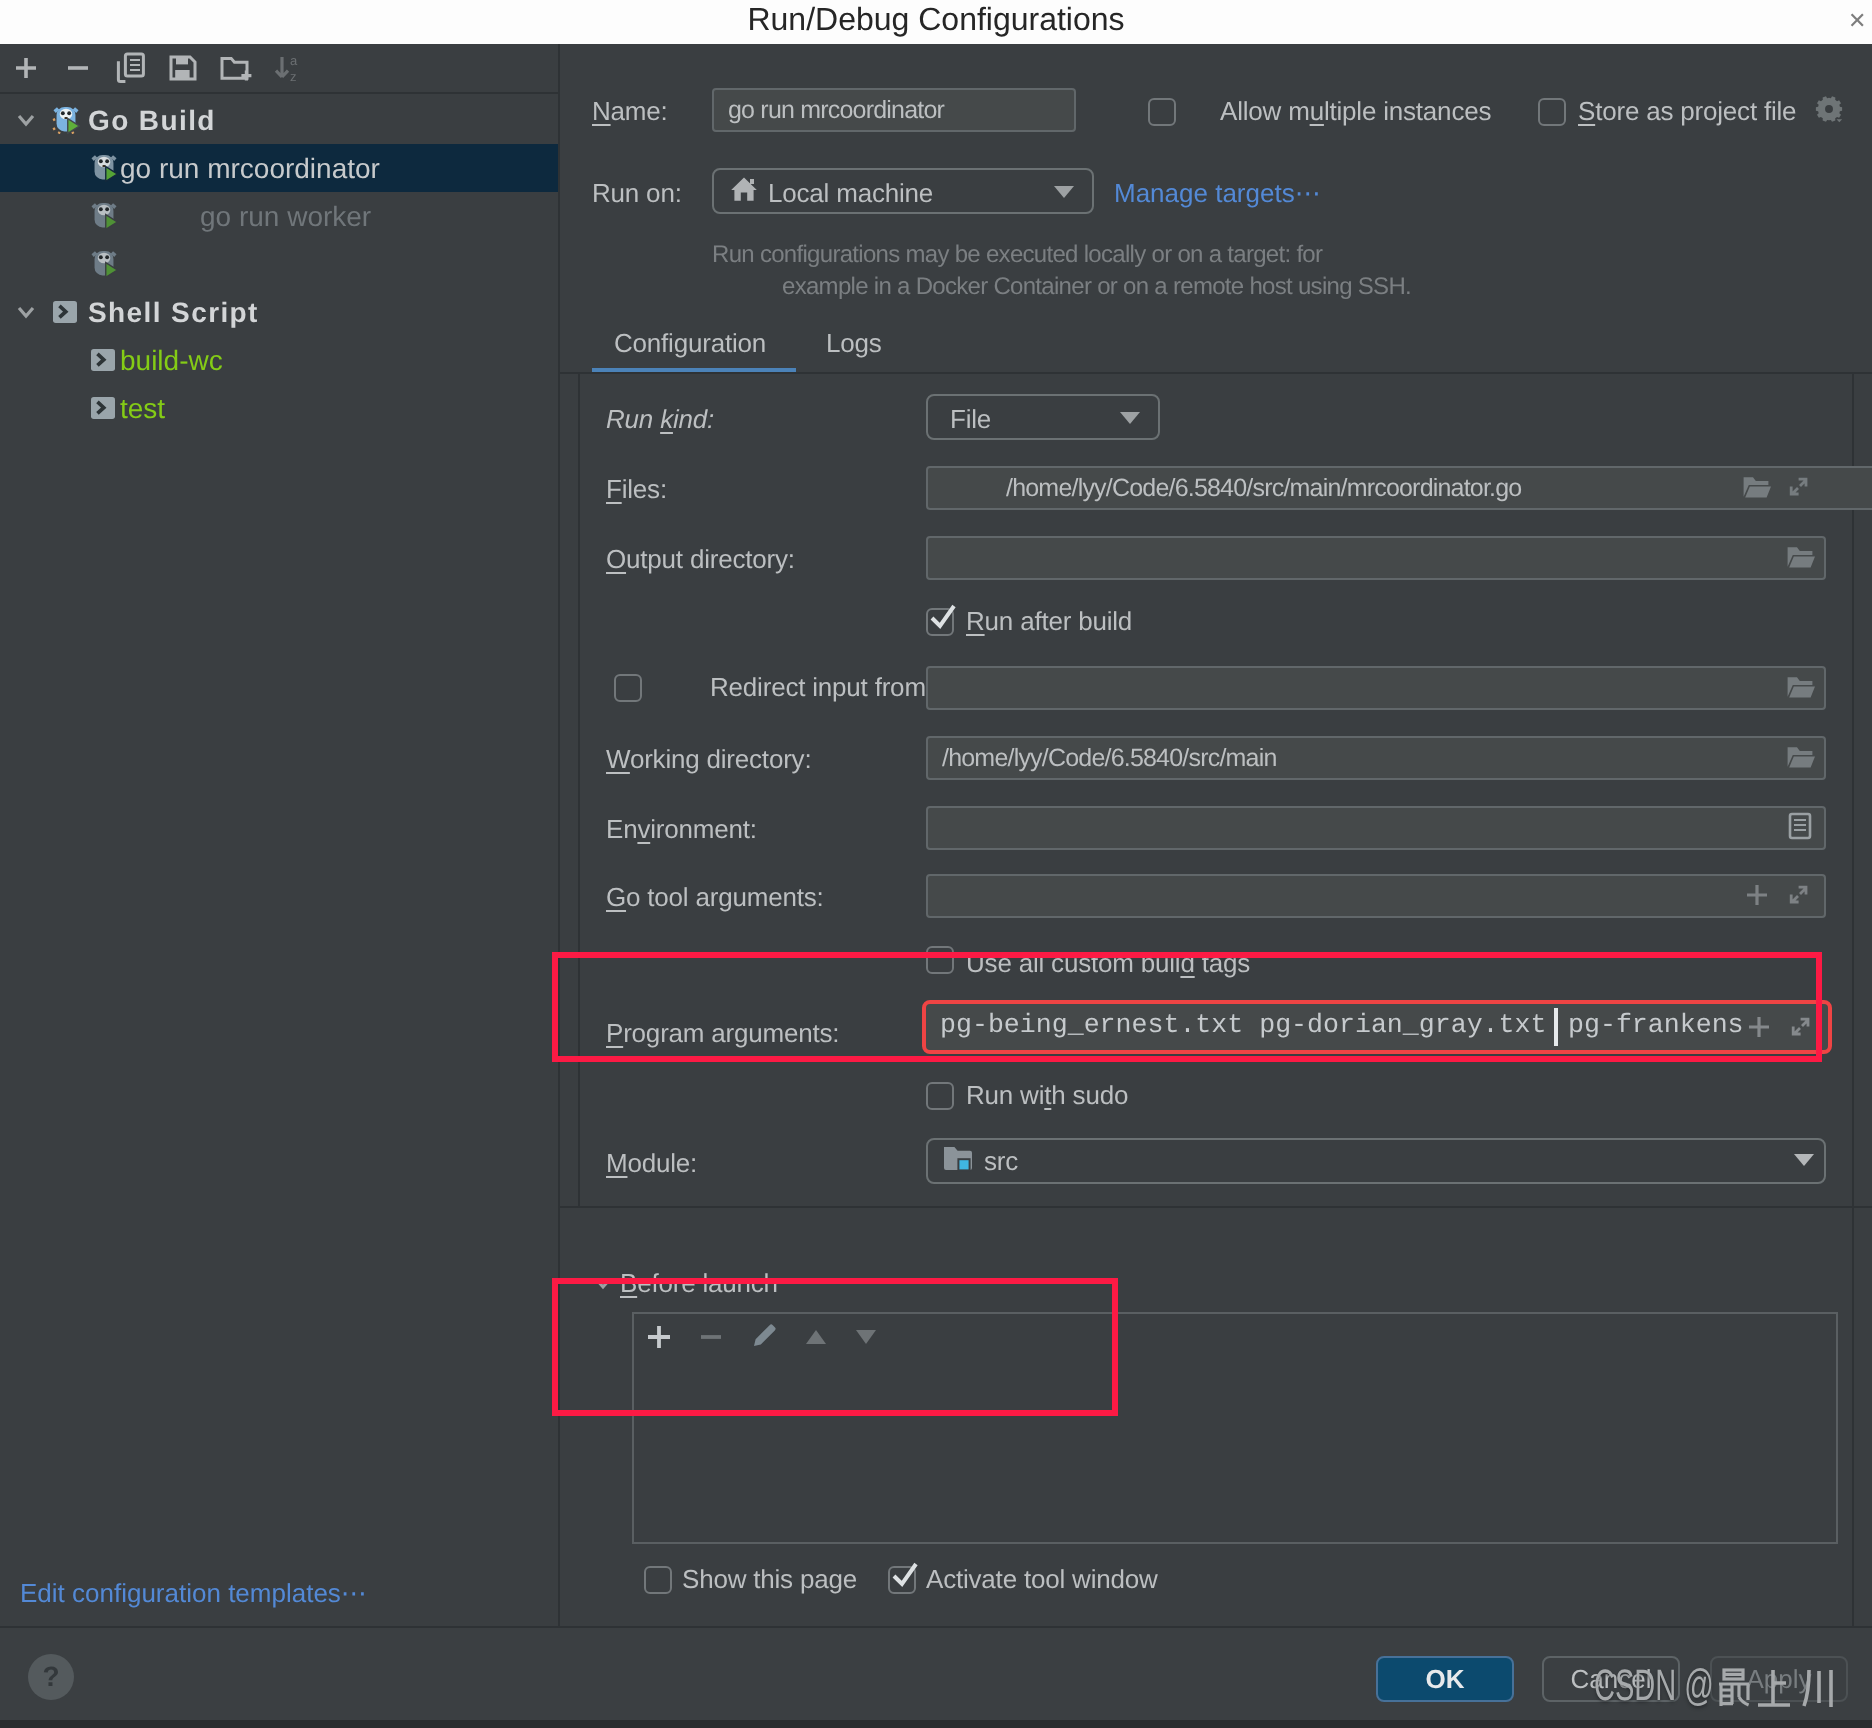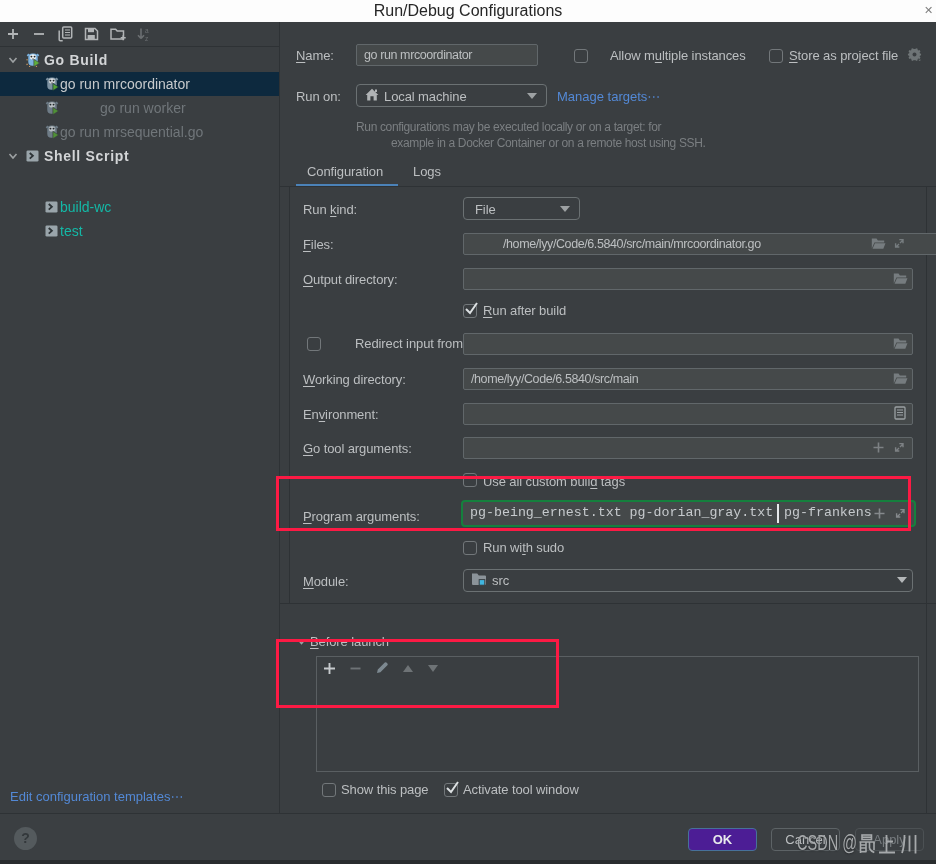--- a/index.html
+++ b/index.html
@@ -11,21 +11,21 @@
   #titlebar{left:0;top:0;width:936px;height:22px;background:#fdfdfd;}
   #title{left:0;top:2px;width:936px;text-align:center;color:#262626;font-size:16px;}
   #close{left:924px;top:4px;width:14px;height:14px;color:#7d7d7d;font-size:11px;}
   
   #leftsep{left:279px;top:22px;width:1px;height:791px;background:#2e3235;}
   #ltoolsep{left:0;top:46px;width:279px;height:1px;background:#2e3235;}
   .trow{position:absolute;left:0;width:279px;height:24px;line-height:24px;white-space:nowrap;font-size:14px;}
   .tsel{background:#0d293e;}
   .tbold{font-weight:bold;color:#d3d5d7;letter-spacing:0.7px;}
   .tdim{color:#70767a;}
-  .tnorm{color:#14b8a6;margin-top:27px;}
+  .tnorm{color:#84cc16;}
   .chev{position:absolute;top:7px;width:10px;height:10px;}
   
   .lbl{position:absolute;white-space:nowrap;color:#bcbfc1;letter-spacing:-0.1px;}
   .hint{position:absolute;white-space:nowrap;color:#7b7f82;font-size:12px;letter-spacing:-0.35px;}
   .tf{position:absolute;background:#45494a;border:1px solid #61676a;border-radius:2px;height:20px;
       line-height:20px;white-space:nowrap;overflow:hidden;padding-left:7px;color:#bcbfc1;font-size:12.5px;letter-spacing:-0.4px;}
   .combo{position:absolute;background:#3a3e41;border:1px solid #6b7173;border-radius:4px;height:21px;
       line-height:21px;white-space:nowrap;}
   .cb{position:absolute;width:12px;height:12px;border:1.6px solid #72777a;border-radius:3px;background:transparent;}
   .darr{position:absolute;width:0;height:0;border-left:5.5px solid transparent;border-right:5.5px solid transparent;border-top:6.5px solid #9da1a3;}
@@ -113,21 +113,20 @@
 </div>
 <div class="trow tdim" style="top:120px;">
   <svg class="icon" style="left:45px;top:4px;" width="14" height="15" viewBox="0 0 16 17">
     <path d="M3.5 2.5l-2 1.8M12.5 2.5l2 1.8" stroke="#6e7c87" stroke-width="2"></path>
     <rect x="2.6" y="1.6" width="10.8" height="14" rx="4.6" fill="#6e7c87"></rect>
     <ellipse cx="8" cy="5.6" rx="3.6" ry="3" fill="#b9bfc3"></ellipse>
     <circle cx="6.2" cy="5.2" r="1.1" fill="#23282b"></circle>
       <circle cx="9.8" cy="5.2" r="1.1" fill="#23282b"></circle>
     <path d="M9 8.3l6.6 4.2L9 16.7z" fill="#4f9136" stroke="#3a3e41" stroke-width="0.8"></path>
   </svg>
-  <span style="position:absolute;left:60px;">go run mrsequential.go</span>
 </div>
 <div class="trow tbold" style="top:144px;">
   <svg class="chev" style="left:8px;" width="10" height="10" viewBox="0 0 10 10">
       <path d="M1.5 3l3.5 4 3.5-4" stroke="#9da1a3" stroke-width="1.6" fill="none"></path>
     </svg>
   <svg class="icon" style="left:26px;top:6px;" width="13" height="12" viewBox="0 0 14 13">
       <rect x="0.5" y="0.5" width="13" height="12" rx="1.5" fill="#9aa5ab"></rect>
       <path d="M4 3.2l3.4 3.1L4 9.4" stroke="#2d3437" stroke-width="2" fill="none"></path>
     </svg>
   <span style="position:absolute;left:44px;">Shell Script</span>
@@ -172,21 +171,21 @@
 <div class="hint" style="left:356px;top:120px;">Run configurations may be executed locally or on a target: for</div>
 <div class="hint" style="left:356px;top:136px;margin-left:35px;">example in a Docker Container or on a remote host using SSH.</div>
 
 <div class="lbl" style="left:307px;top:164px;">Configuration</div>
 <div class="lbl" style="left:413px;top:164px;">Logs</div>
 <div class="abs" style="left:296px;top:184px;width:102px;height:3px;background:#4b82b8;"></div>
 <div class="sep" style="left:280px;top:186px;width:656px;height:1px;"></div>
 <div class="abs" style="left:289px;top:187px;width:1px;height:416px;background:#2e3235;"></div>
 <div class="abs" style="left:926px;top:187px;width:1px;height:626px;background:#2e3235;"></div>
 
-<div class="lbl" style="left:303px;top:202px;">Run <u>k</u>ind:</div>
+<div class="lbl" style="left:303px;top:202px;font-style:italic;">Run <u>k</u>ind:</div>
 <div class="combo" style="left:463px;top:197px;width:115px;"></div>
 <div class="lbl" style="left:475px;top:202px;">File</div>
 <div class="darr" style="left:560px;top:206px;"></div>
 
 <div class="lbl" style="left:303px;top:237px;"><u>F</u>iles:</div>
 <div class="tf" style="left:463px;top:233px;width:441px;padding-left:39px;">/home/lyy/Code/6.5840/src/main/mrcoordinator.go</div>
 <svg class="icon" style="left:871px;top:237px;" width="15" height="13" viewBox="0 0 15 13">
     <path d="M0.8 11.4V1.6h4.7l1.4 1.9h6.3v2H3.4L0.8 11.4z" fill="#767c7f"></path>
     <path d="M3.9 6.3h10.6l-2.2 5.4H1.6z" fill="#767c7f"></path>
   </svg>
@@ -236,21 +235,21 @@
     <path d="M6.5 1.5v10M1.5 6.5h10" stroke="#7d8184" stroke-width="1.6"></path>
   </svg>
 <svg class="icon" style="left:893px;top:441px;" width="13" height="13" viewBox="0 0 13 13">
     <path d="M7 6l3-3M6.3 2.6h3.7v3.7M6 7L3 10M2.6 6.3v3.7h3.7" stroke="#7d8184" stroke-width="1.4" fill="none"></path>
   </svg>
 
 <div class="cb" style="left:463px;top:473px;"></div>
 <div class="lbl" style="left:483px;top:474px;">Use all custom buil<u>d</u> tags</div>
 
 <div class="lbl" style="left:303px;top:509px;"><u>P</u>rogram arguments:</div>
-<div class="abs" style="left:461px;top:500px;width:451px;height:23px;border:2px solid #15803d;background:#45494a;border-radius:4px;overflow:hidden;">
+<div class="abs" style="left:461px;top:500px;width:451px;height:23px;border:2px solid #ef4444;background:#45494a;border-radius:4px;overflow:hidden;">
   <span style="position:absolute;left:7px;top:3px;font-family:'Liberation Mono',monospace;font-size:13.3px;color:#c6cacd;white-space:pre;">pg-being_ernest.txt pg-dorian_gray.txt</span>
   <span style="position:absolute;left:314px;top:2px;width:1.5px;height:19px;background:#e6e9eb;"></span>
   <span style="position:absolute;left:321px;top:3px;font-family:'Liberation Mono',monospace;font-size:13.3px;color:#c6cacd;white-space:pre;">pg-frankens</span>
   <svg style="position:absolute;left:410px;top:5px;" width="13" height="13" viewBox="0 0 13 13">
       <path d="M6.5 1.5v10M1.5 6.5h10" stroke="#85898c" stroke-width="1.6"></path>
     </svg>
   <svg style="position:absolute;left:431px;top:5px;" width="13" height="13" viewBox="0 0 13 13">
       <path d="M7 6l3-3M6.3 2.6h3.7v3.7M6 7L3 10M2.6 6.3v3.7h3.7" stroke="#85898c" stroke-width="1.4" fill="none"></path>
     </svg>
 </div>
@@ -299,21 +298,21 @@
 <div class="cb" style="left:444px;top:783px;">
     <svg style="position:absolute;left:-1px;top:-5px;" width="17" height="17" viewBox="0 0 17 17">
       <path d="M3 9l4 4L14 3" stroke="#dde1e3" stroke-width="2" fill="none"></path>
     </svg>
   </div>
 <div class="lbl" style="left:463px;top:782px;">Activate tool window</div>
 
 <div class="sep" style="left:0;top:813px;width:936px;height:1px;"></div>
 <div id="botbar" class="abs" style="left:0;top:814px;width:936px;height:46px;background:#3b3f42;"></div>
 <div class="abs" style="left:14px;top:827px;width:23px;height:23px;border-radius:50%;background:#545a5d;color:#33383b;font-weight:bold;font-size:14px;text-align:center;line-height:23px;">?</div>
-<div class="btn" style="left:688px;top:828px;background:#4c1d95;border:1px solid #477199;color:#e8eaec;font-weight:bold;">OK</div>
+<div class="btn" style="left:688px;top:828px;background:#0c4a6e;border:1px solid #477199;color:#e8eaec;font-weight:bold;">OK</div>
 <div class="btn" style="left:771px;top:828px;border:1px solid #5d6366;color:#bcbfc1;">Cancel</div>
 <div class="btn" style="left:855px;top:828px;border:1px solid #4c5154;color:#787d80;">Apply</div>
 <div id="watermark" class="abs" style="left:797px;top:830px;width:130px;height:26px;z-index:60;color:#a6a9ab;">
 <span style="position:absolute;left:0;top:0;font-size:22px;display:inline-block;transform:scaleX(0.66);transform-origin:left;white-space:pre;text-shadow:0 1px 2px rgba(20,22,24,0.5);">CSDN @</span>
 <svg style="position:absolute;left:61px;top:4px;" width="18" height="20" viewBox="0 0 18 20">
       <g stroke="#a6a9ab" stroke-width="1.6" fill="none">
         <rect x="4" y="1" width="9.5" height="4.5"></rect>
         <path d="M4 3.2h9.5"></path>
         <path d="M1.5 8h15M2.5 8v11M2.5 11h5.5M2.5 14h5.5M2.5 17.8h6M8 8v10M11.5 8.5v6M16 8v8M11.5 14.5c1.2 2.2 2.8 3.2 4.8 4"></path>
       </g>

